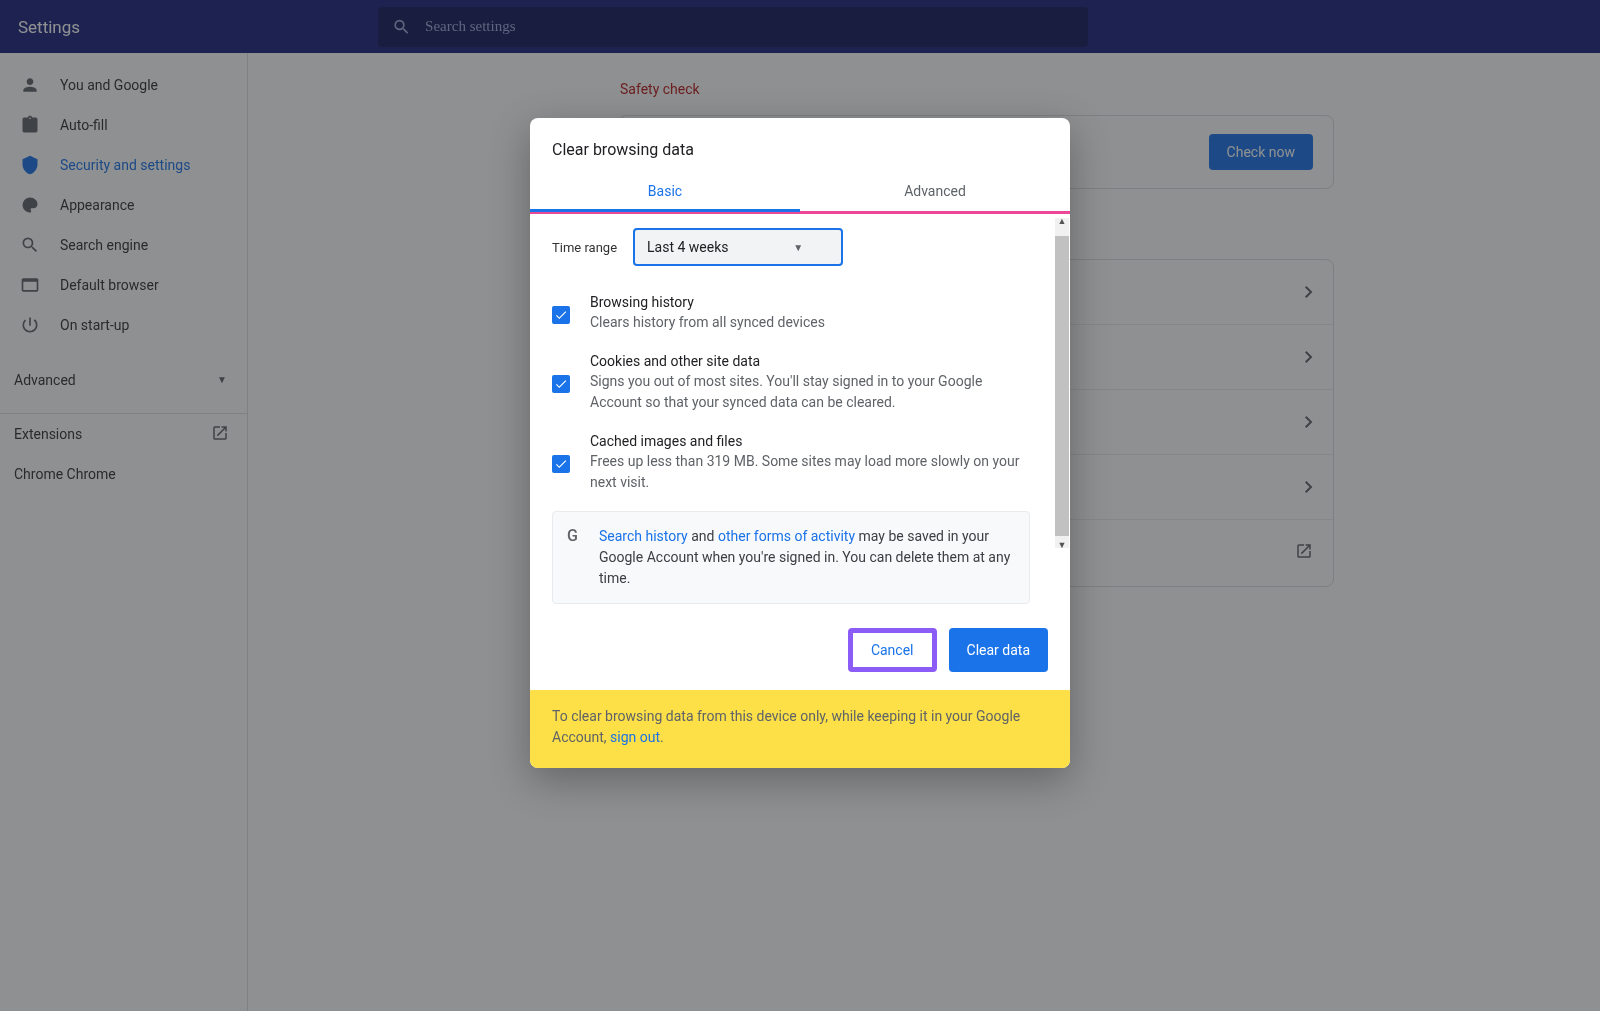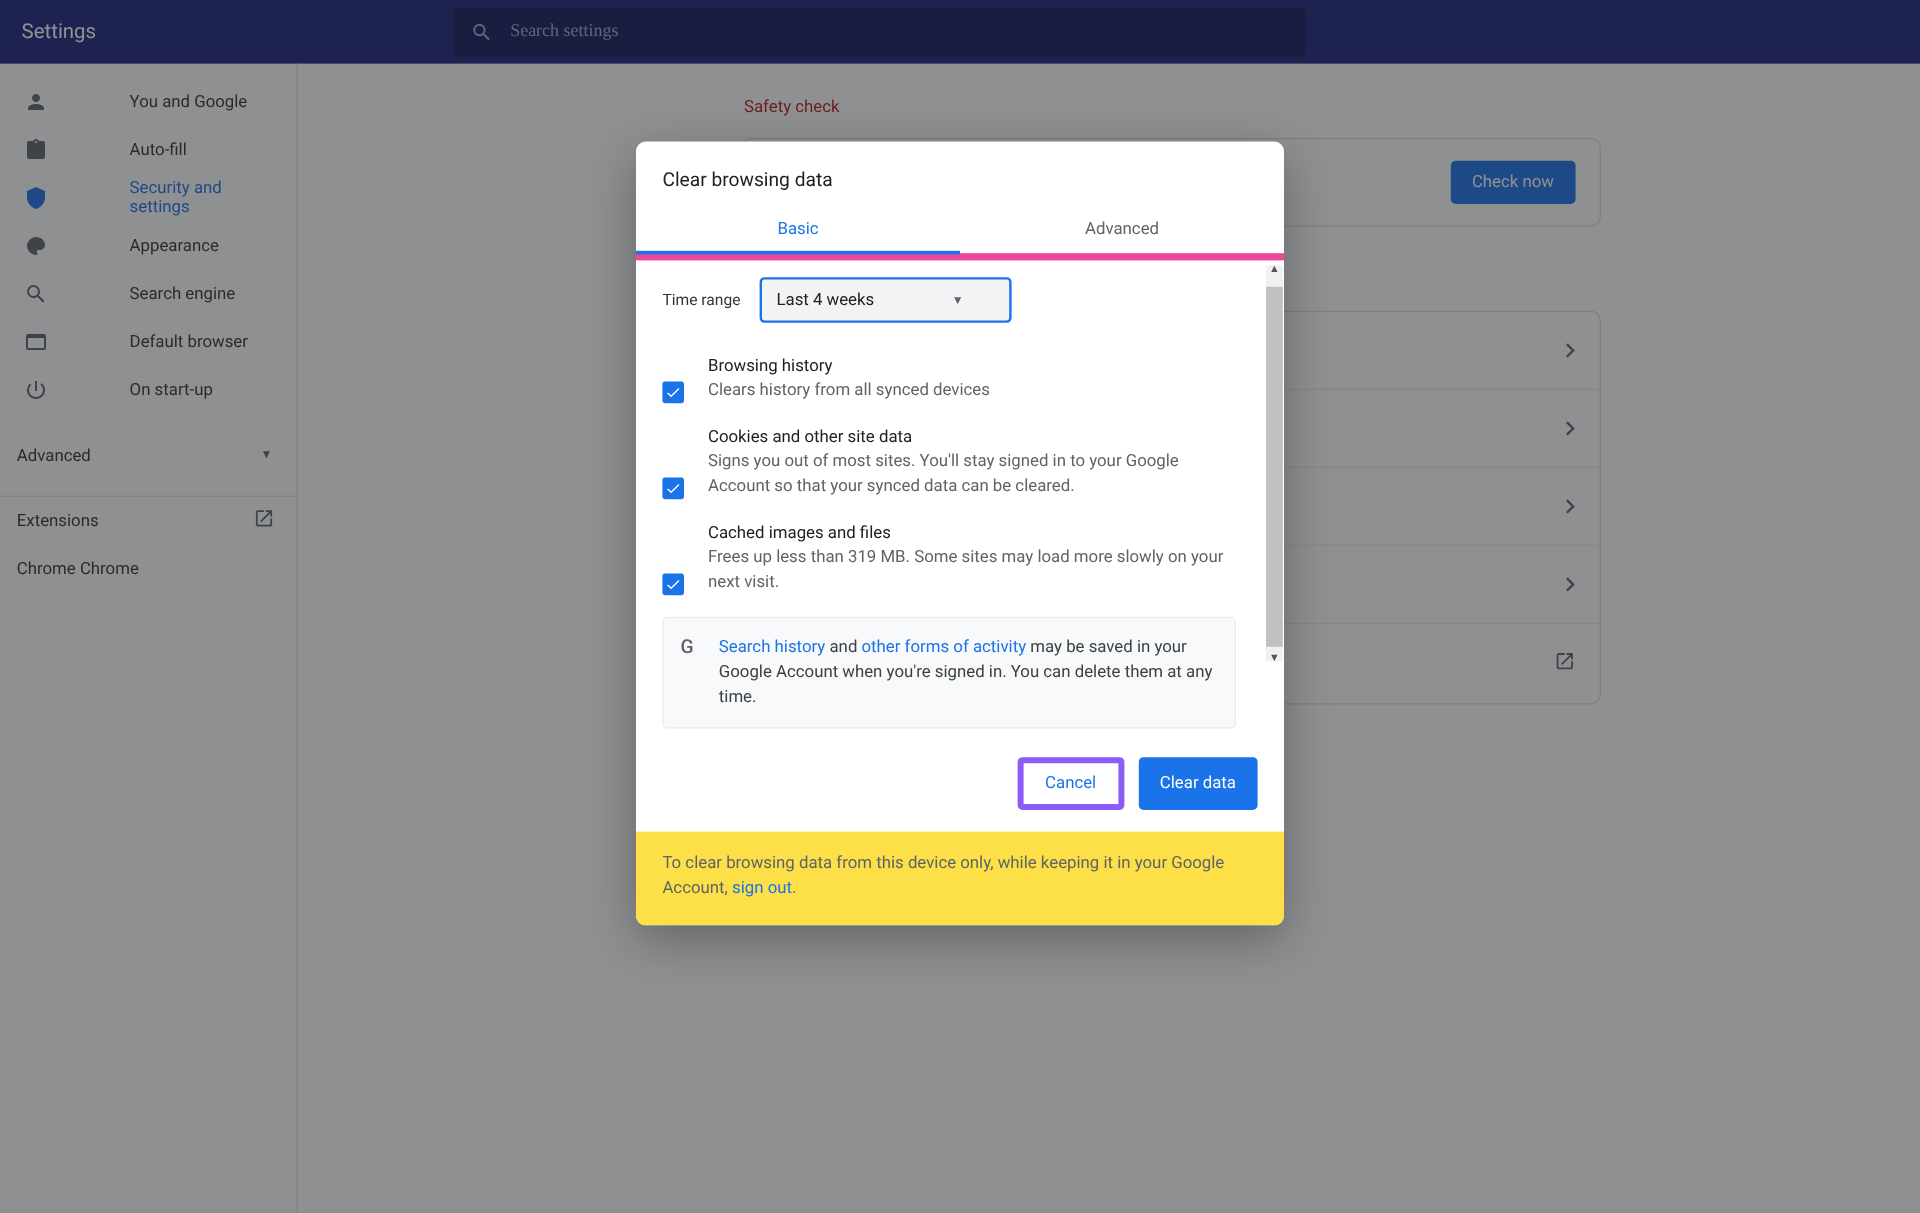--- a/index.html
+++ b/index.html
@@ -39,21 +39,20 @@
 .layout { display: flex; height: calc(100% - 53px); }
 .sidebar { width: 248px; padding-top: 12px; border-right: 1px solid #e0e0e0; }
 .nav-item {
   display: flex;
   align-items: center;
   height: 40px;
   padding: 0 24px 0 20px;
   cursor: pointer;
   color: #333;
   font-size: 14px;
-  gap: 48px;
 }
 .nav-item.active { color: #1a73e8; }
 .nav-item .icon { width: 20px; height: 20px; margin-right: 20px; display: flex; align-items: center; justify-content: center; }
 .nav-item.active .icon svg { fill: #1a73e8; }
 .nav-item .icon svg { fill: #5f6368; width: 20px; height: 20px; }
 .nav-advanced {
   display: flex;
   align-items: center;
   justify-content: space-between;
   padding: 0 20px 0 14px;
@@ -131,21 +130,21 @@
 }
 .dialog {
   margin-top: 118px;
   width: 540px;
   background: #fff;
   border-radius: 8px;
   box-shadow: 0 12px 40px rgba(0,0,0,0.3);
   overflow: hidden;
 }
 .dialog-title { font-size: 16px; color: #202124; padding: 22px 22px 12px 22px; }
-.tabs { display: flex; border-bottom: 6px solid #ec4899; justify-content: flex-end; }
+.tabs { display: flex; border-bottom: 3px solid #ec4899; justify-content: flex-end; }
 .tab {
   flex: 1;
   text-align: center;
   padding: 12px 0;
   font-size: 14px;
   color: #5f6368;
   cursor: pointer;
   position: relative;
 }
 .tab.active { color: #1a73e8; }
@@ -199,21 +198,21 @@
   color: #202124;
   position: relative;
   cursor: pointer;
   width: 210px;
   display: flex;
   justify-content: space-between;
   align-items: center;
 }
 .time-select .caret { font-size: 10px; color: #5f6368; }
 
-.check-row { display: flex; align-items: flex-end; padding: 10px 0; margin-right: 18px; }
+.check-row { display: flex; align-items: center; padding: 10px 0; margin-right: 18px; }
 .checkbox {
   width: 18px;
   height: 18px;
   background: #1a73e8;
   border-radius: 2px;
   display: flex;
   align-items: center;
   justify-content: center;
   margin-right: 20px;
   margin-top: 2px;

